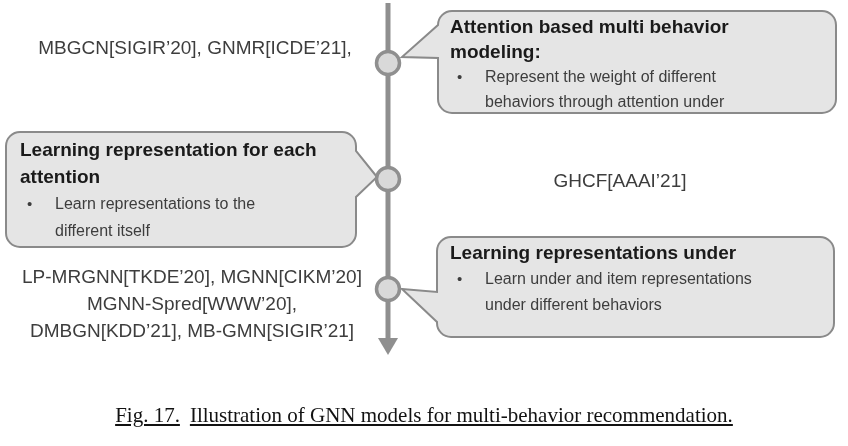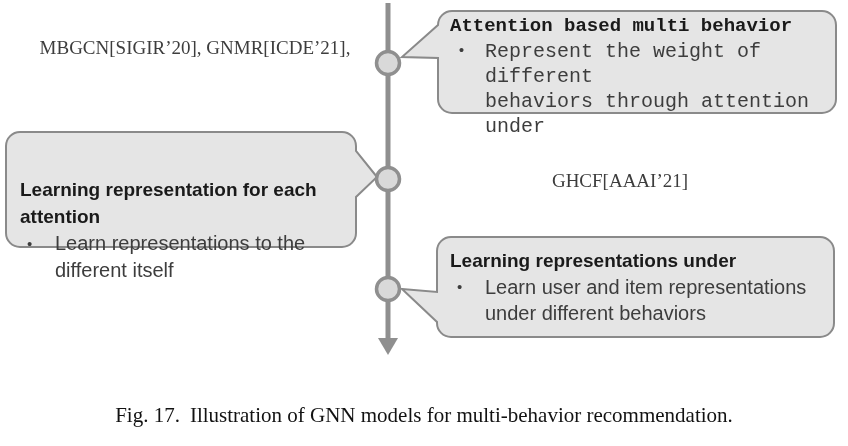--- a/index.html
+++ b/index.html
@@ -2,36 +2,36 @@
 <html><head>
 <meta charset="utf-8">
 <style>
   html,body{margin:0;padding:0;background:#ffffff;}
   #figure-root{
     position:relative;width:848px;height:446px;background:#ffffff;
     font-family:"Liberation Sans","DejaVu Sans",sans-serif;overflow:hidden;
   }
   #diagram-svg{position:absolute;left:0;top:0;}
   .txt{position:absolute;color:#3d3d3d;}
-  .center{text-align:center;font-family:Liberation Serif, serif;}
+  .center{text-align:center;}
   .models{font-size:19px;}
   .t-top-left{left:28px;top:35px;width:334px;line-height:26px;}
   .t-ghcf{left:470px;top:169px;width:300px;line-height:24px;}
   .t-bottom-left{left:20px;top:263px;width:344px;line-height:27px;}
   .callout-text{position:absolute;}
-  .ct-tr{left:450px;top:14px;width:382px;line-height:25px;font-family:Liberation Mono, monospace;}
-  .ct-lf{left:20px;top:136px;width:330px;line-height:27px;margin-top:40px;}
-  .ct-br{left:450px;top:240px;width:382px;line-height:26px;margin-top:8px;}
+  .ct-tr{left:450px;top:14px;width:382px;line-height:25px;}
+  .ct-lf{left:20px;top:136px;width:330px;line-height:27px;}
+  .ct-br{left:450px;top:240px;width:382px;line-height:26px;}
   .co-title{font-weight:700;font-size:19px;color:#1a1a1a;}
   .co-bullet{display:flex;align-items:flex-start;}
   .bullet-marker{width:28px;flex:0 0 28px;padding-left:7px;font-size:15px;color:#3d3d3d;}
-  .bullet-lines{font-size:20px;color:#3d3d3d;}
+  .bullet-lines{font-size:16px;color:#3d3d3d;}
   #caption{
     position:absolute;left:0;top:403px;width:848px;text-align:center;
-    font-family:"Liberation Serif","DejaVu Serif",serif;font-size:21px;color:#121212;
+    font-family:"Liberation Serif","DejaVu Serif",serif;font-size:21px;color:#121212;text-decoration:underline;
   }
   #caption .cap-text{margin-left:10px;}
 </style>
 </head>
 <body>
 
 <div id="figure-root">
 
   <svg id="diagram-svg" width="848" height="446" viewBox="0 0 848 446">
 
@@ -53,20 +53,21 @@
     <circle cx="388" cy="179" r="11.5" stroke-width="3.5" fill="#d9d9d9" stroke="#8f8f8f"></circle>
     <circle cx="388" cy="289" r="11.5" stroke-width="3.5" fill="#d9d9d9" stroke="#8f8f8f"></circle>
   </svg>
 
   <div class="txt models center t-top-left">
     <div>MBGCN[SIGIR’20], GNMR[ICDE’21],</div>
   </div>
 
   <div class="callout-text ct-tr">
     <div class="co-title">Attention based multi behavior</div>
+    <div class="co-title">modeling:</div>
     <div class="co-bullet">
       <div class="bullet-marker">•</div>
       <div class="bullet-lines">
         <div>Represent the weight of different</div>
         <div>behaviors through attention under</div>
       </div>
     </div>
   </div>
 
   <div class="callout-text ct-lf">
@@ -78,27 +79,32 @@
         <div>Learn representations to the</div>
         <div>different itself</div>
       </div>
     </div>
   </div>
 
   <div class="txt models center t-ghcf">
     <div>GHCF[AAAI’21]</div>
   </div>
 
+  <div class="txt models center t-bottom-left">
+    <div>LP-MRGNN[TKDE’20], MGNN[CIKM’20]</div>
+    <div>MGNN-Spred[WWW’20],</div>
+    <div>DMBGN[KDD’21], MB-GMN[SIGIR’21]</div>
+  </div>
 
   <div class="callout-text ct-br">
     <div class="co-title">Learning representations under</div>
     <div class="co-bullet">
       <div class="bullet-marker">•</div>
       <div class="bullet-lines">
-        <div>Learn user and item representations</div>
+        <div>Learn under and item representations</div>
         <div>under different behaviors</div>
       </div>
     </div>
   </div>
 
   <div id="caption">
     <span class="cap-label">Fig. 17.</span><span class="cap-text">Illustration of GNN models for multi-behavior recommendation.</span>
   </div>
 
 </div>

